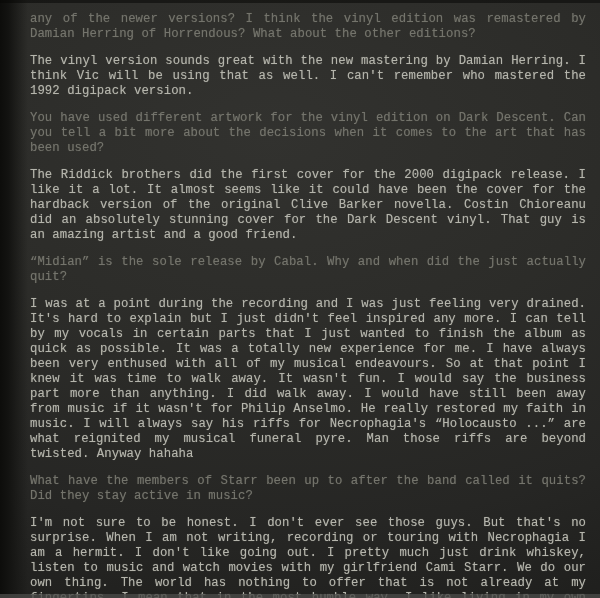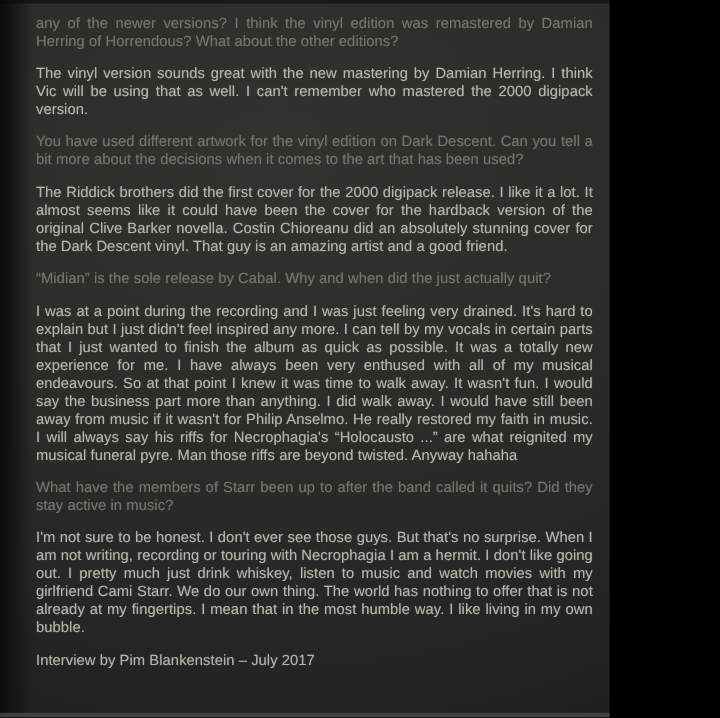--- a/index.html
+++ b/index.html
@@ -7,26 +7,26 @@
     padding: 0;
     background: #000;
   }
   body {
     width: 600px;
     height: 598px;
     overflow: hidden;
   }
   .page {
     position: relative;
-    width: 508px;
+    width: 600px;
     height: 598px;
     background:
       radial-gradient(ellipse 140% 95% at 45% 22%,
         #32322f 0%, #2c2c29 40%, #262624 70%, #1f1f1d 92%, #1b1b19 100%);
-    font-family: Liberation Sans, sans-serif;
+    font-family: Liberation Mono, monospace;
   }
   
   .spine-shadow {
     position: absolute;
     left: 0; top: 0; bottom: 0;
     width: 28px;
     background: linear-gradient(90deg,
       #0d0d0b 0%, #131311 30%, rgba(19,19,17,0.55) 60%, rgba(19,19,17,0) 100%);
   }
   
@@ -74,21 +74,21 @@
 </style>
 </head>
 <body>
 
 <div class="page">
   <div class="spine-shadow"></div>
   <div class="top-edge"></div>
 
   <div class="content">
     <p class="question">any of the newer versions? I think the vinyl edition was remastered by Damian Herring of Horrendous? What about the other editions?</p>
-    <p class="answer">The vinyl version sounds great with the new mastering by Damian Herring.  I think Vic will be using that as well. I can't remember who mastered the 2000 digipack version.</p>
+    <p class="answer">The vinyl version sounds great with the new mastering by Damian Herring.  I think Vic will be using that as well. I can't remember who mastered the 1992 digipack version.</p>
     <p class="question">You have used different artwork for the vinyl edition on Dark Descent. Can you tell a bit more about the decisions when it comes to the art that has been used?</p>
     <p class="answer">The Riddick brothers did the first cover for the 2000 digipack release. I like it a lot. It almost seems like it could have been the cover for the hardback version of the original Clive Barker novella. Costin Chioreanu did an absolutely stunning cover for the Dark Descent vinyl. That guy is an amazing artist and a good friend.</p>
     <p class="question">“Midian” is the sole release by Cabal. Why and when did the just actually quit?</p>
     <p class="answer">I was at a point during the recording and I was just feeling very drained. It's hard to explain but I just didn't feel inspired any more. I can tell by my vocals in certain parts that I just wanted to finish the album as quick as possible. It was a totally new experience for me. I have always been very enthused with all of my musical endeavours. So at that point I knew it was time to walk away. It wasn't fun. I would say the business part more than anything. I did walk away. I would have still been away from music if it wasn't for Philip Anselmo. He really restored my faith in music. I will always say his riffs for Necrophagia's “Holocausto ...” are what reignited my musical funeral pyre. Man those riffs are beyond twisted. Anyway hahaha</p>
     <p class="question">What have the members of Starr been up to after the band called it quits? Did they stay active in music?</p>
     <p class="answer">I'm not sure to be honest. I don't ever see those guys. But that's no surprise. When I am not writing, recording or touring with Necrophagia I am a hermit. I don't like going out. I pretty much just drink whiskey, listen to music and watch movies with my girlfriend Cami Starr. We do our own thing.  The world has nothing to offer that is not already at my fingertips. I mean that in the most humble way.  I like living in my own bubble.</p>
     <p class="credit">Interview by Pim Blankenstein – July 2017</p>
   </div>
 
   <div class="bottom-edge"></div>

